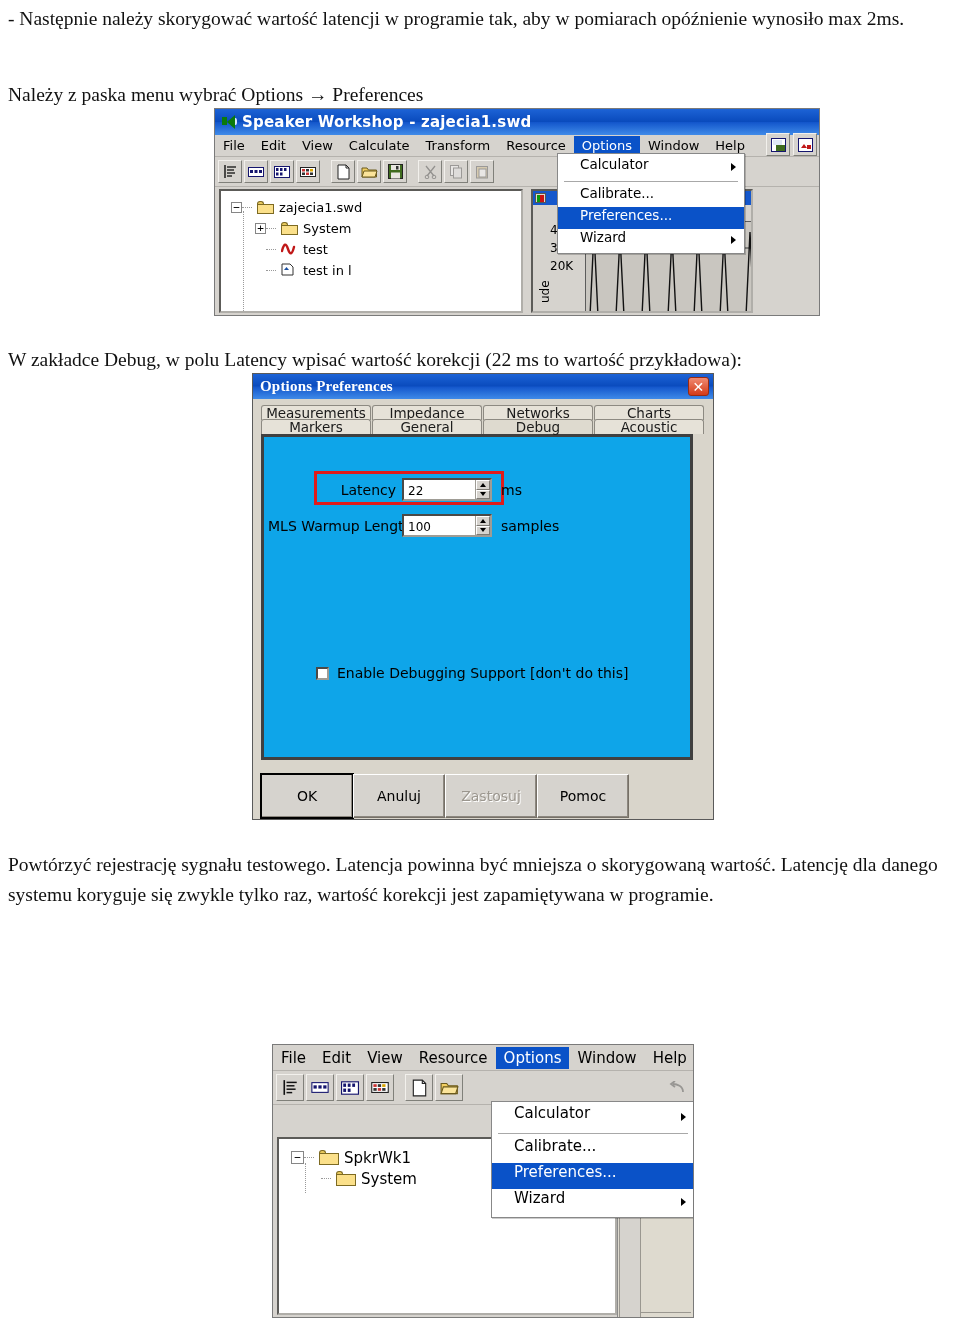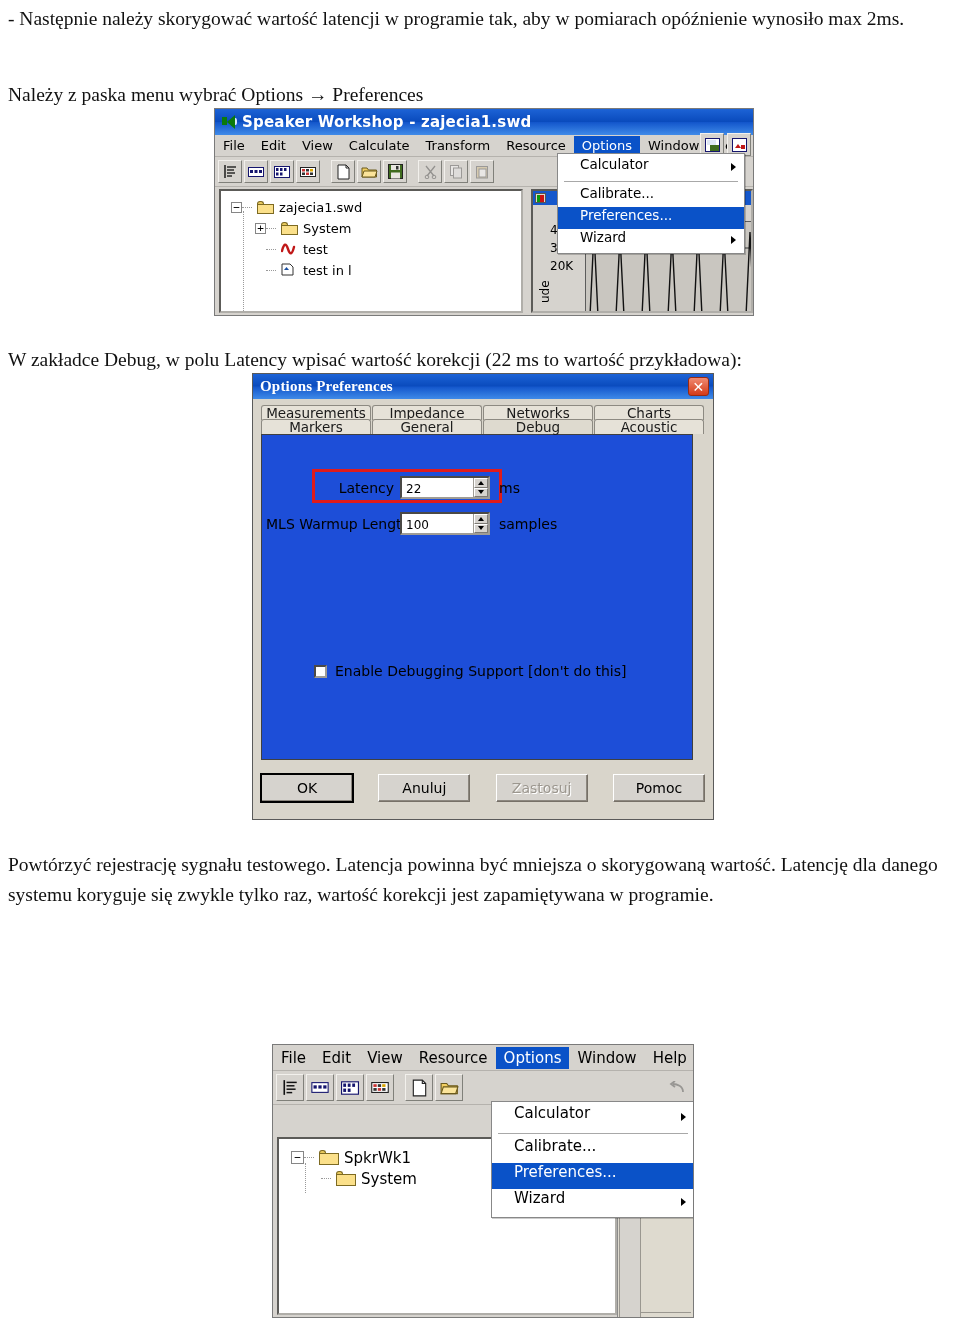--- a/index.html
+++ b/index.html
@@ -148,22 +148,22 @@
     display:flex;align-items:center;justify-content:center;
     font-family:"DejaVu Sans", sans-serif;
     font-size:13.5px;
     color:#1a1a1a;
     margin-right:1px;
     position:relative;
   }
   .tab.active { background:#dedacf; z-index:3; }
   .tabbody {
     margin:0 20px 0 8px;
-    border:1px solid #404040;
-    background:#1d4ed8;
+    border:3px solid #404040;
+    background:#0ea5e9;
     position:relative;
   }
   .field-row { display:flex; align-items:center; font-family:"DejaVu Sans", sans-serif; font-size:14px; }
   .field-label { text-align:right; white-space:nowrap; }
   .spinbox {
     display:flex; align-items:stretch;
     background:#fff;
     border:2px inset #9f9c95;
     height:23px;
   }
@@ -202,21 +202,21 @@
 </style>
 </head>
 <body>
 
 <div class="page">
 
   <div class="para prose" style="left:8px; top:4px; width:944px;">- Następnie należy skorygować wartość latencji w programie tak, aby w pomiarach opóźnienie wynosiło max 2ms.</div>
 
   <div class="para prose" style="left:8px; top:80px; width:760px;">Należy z paska menu wybrać Options → Preferences</div>
 
-  <div class="win" style="left:214px; top:108px; width:540px; height:208px;">
+  <div class="win" style="left:214px; top:108px; width:606px; height:208px;">
 
     <div class="titlebar">
       <span class="title-ico">
         <span class="spk"></span>
           <span class="cone"></span>
           <span class="wv"></span>
       </span>
       <span>Speaker Workshop - zajecia1.swd</span>
     </div>
 
@@ -483,21 +483,21 @@
         </span>
         <span style="margin-left:9px;">samples</span>
       </div>
 
       <div class="field-row" style="position:absolute; left:52px; top:228px;">
         <span class="chk"></span>
         <span style="margin-left:8px;">Enable Debugging Support [don't do this]</span>
       </div>
     </div>
 
-    <div class="btnrow" style="left:8px; right:8px; top:400px; height:28px; justify-content:space-between;">
+    <div class="btnrow" style="left:8px; right:8px; top:400px; height:44px; ">
       <div class="dbtn default" style="width:92px;">OK</div>
       <div class="dbtn" style="width:92px;">Anuluj</div>
       <div class="dbtn disabled" style="width:92px;">Zastosuj</div>
       <div class="dbtn" style="width:92px;">Pomoc</div>
     </div>
   </div>
 
   <div class="para prose" style="left:8px; top:850px; width:944px;">Powtórzyć rejestrację sygnału testowego. Latencja powinna być mniejsza o skorygowaną wartość. Latencję dla danego systemu koryguje się zwykle tylko raz, wartość korekcji jest zapamiętywana w programie.</div>
 
 

